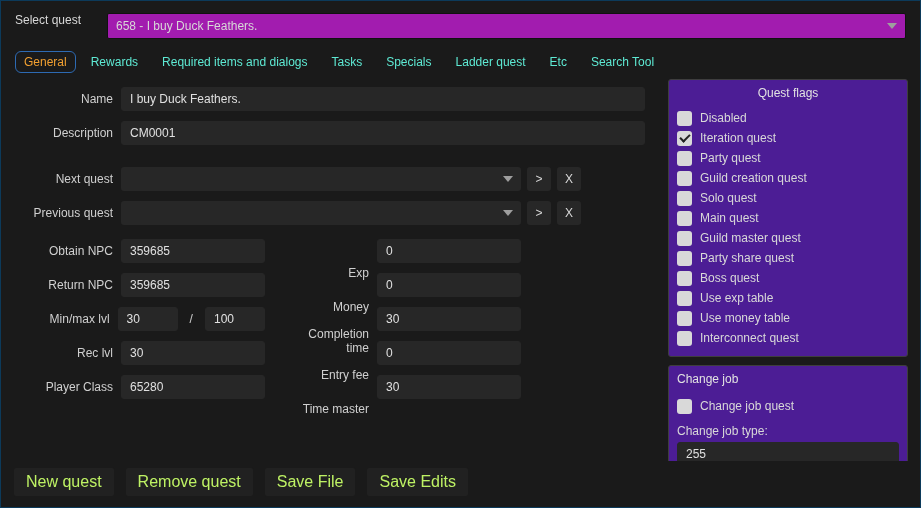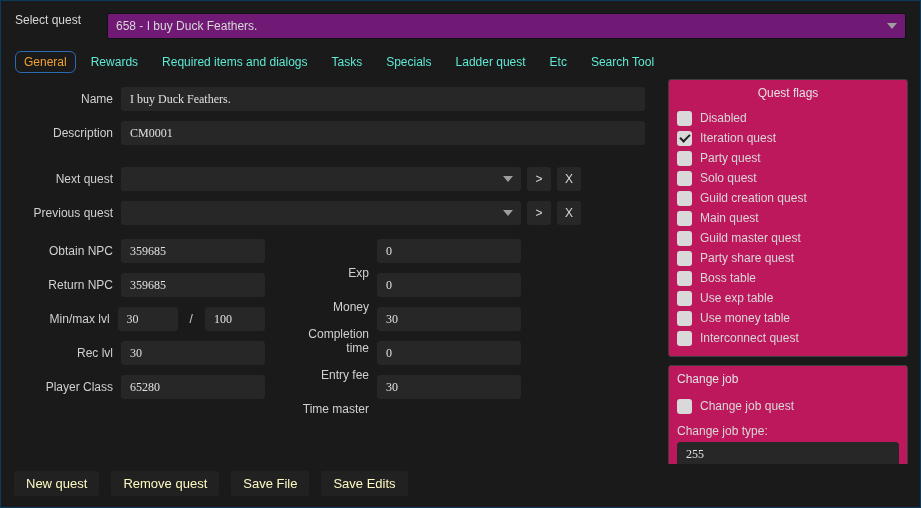--- a/index.html
+++ b/index.html
@@ -21,21 +21,21 @@
   
   .top-row {
     display: flex;
     align-items: flex-start;
     gap: 12px;
     padding: 2px 6px 8px 6px;
   }
   .top-label { width: 80px; }
   .quest-select {
     flex: 1;
-    background: #701a75;
+    background: #a21caf;
     border: 1px solid #111;
     height: 26px;
     display: flex;
     align-items: center;
     justify-content: space-between;
     padding: 0 8px;
     border-radius: 2px;
     cursor: pointer;
     color: #d8d8d8;
   }
@@ -96,21 +96,21 @@
     margin-top: 43px;
   }
   input[type="text"] {
     background: #272727;
     border: 1px solid #272727;
     border-radius: 3px;
     color: #e0e0e0;
     height: 24px;
     padding: 0 8px;
     font-size: 12px;
-    font-family: Liberation Serif, serif;
+    font-family: Liberation Sans, sans-serif;
   }
   .inp-wide { flex: 1; }
   .sel {
     background: #272727;
     border-radius: 3px;
     height: 24px;
     flex: 1;
     display: flex;
     align-items: center;
     justify-content: flex-end;
@@ -146,21 +146,21 @@
   
   .right-col {
     width: 240px;
     display: flex;
     flex-direction: column;
     gap: 8px;
   }
   .panel {
     border: 1px solid #3e3e3e;
     border-radius: 3px;
-    background: #be185d;
+    background: #4c1d95;
     padding: 6px 8px 8px 8px;
     display: flex;
     flex-direction: column;
     gap: 4px;
   }
   .panel-title {
     text-align: center;
     margin-bottom: 4px;
     color: #e2e2e2;
   }
@@ -196,25 +196,25 @@
 
   
   .footer {
     display: flex;
     gap: 10px;
     padding: 6px 4px 2px 4px;
   }
   .btn {
     background: #212121;
     border: 1px solid #1a1a1a;
-    color: #fef9c3;
+    color: #bef264;
     padding: 5px 12px;
     border-radius: 3px;
     cursor: pointer;
-    font-size: 13px;
+    font-size: 16px;
     font-family: inherit;
   }
 </style>
 </head>
 <body>
 
 <div class="top-row">
   <span class="top-label">Select quest</span>
   <div class="quest-select">
     <span>658 - I buy Duck Feathers.</span>
@@ -329,41 +329,41 @@
           <div class="check-row">
             <span class="cbox checked"></span>
             <span>Iteration quest</span>
           </div>
           <div class="check-row">
             <span class="cbox"></span>
             <span>Party quest</span>
           </div>
           <div class="check-row">
             <span class="cbox"></span>
+            <span>Guild creation quest</span>
+          </div>
+          <div class="check-row">
+            <span class="cbox"></span>
             <span>Solo quest</span>
           </div>
           <div class="check-row">
             <span class="cbox"></span>
-            <span>Guild creation quest</span>
-          </div>
-          <div class="check-row">
-            <span class="cbox"></span>
             <span>Main quest</span>
           </div>
           <div class="check-row">
             <span class="cbox"></span>
             <span>Guild master quest</span>
           </div>
           <div class="check-row">
             <span class="cbox"></span>
             <span>Party share quest</span>
           </div>
           <div class="check-row">
             <span class="cbox"></span>
-            <span>Boss table</span>
+            <span>Boss quest</span>
           </div>
           <div class="check-row">
             <span class="cbox"></span>
             <span>Use exp table</span>
           </div>
           <div class="check-row">
             <span class="cbox"></span>
             <span>Use money table</span>
           </div>
           <div class="check-row">

